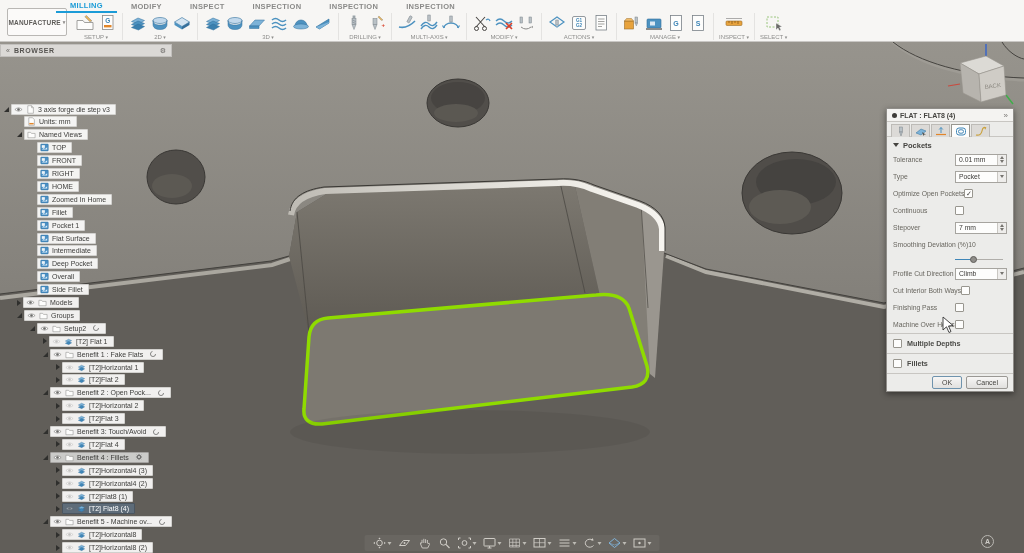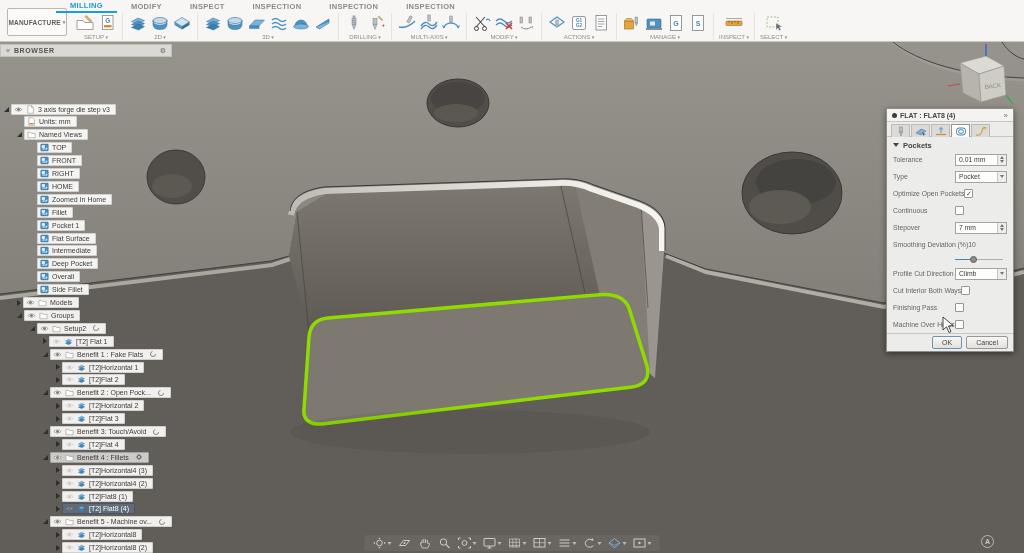--- a/index.html
+++ b/index.html
@@ -1098,20 +1098,28 @@
           <span class="dctrl">
             <span class="cbx"></span>
           </span>
         </div>
         <div class="drow">
           <span class="dlabel">Machine Over Holes</span>
           <span class="dctrl">
             <span class="cbx"></span>
           </span>
         </div>
+        <div class="dsection">
+          <span class="cbx"></span>
+          <span>Multiple Depths</span>
+        </div>
+        <div class="dsection">
+          <span class="cbx"></span>
+          <span>Fillets</span>
+        </div>
       </div>
     <div id="dialog-footer">
       <div class="dbtn primary">OK</div>
       <div class="dbtn">Cancel</div>
     </div>
   </div>
 
   <div id="navbar">
       <div class="nitem">
         <span class="">

